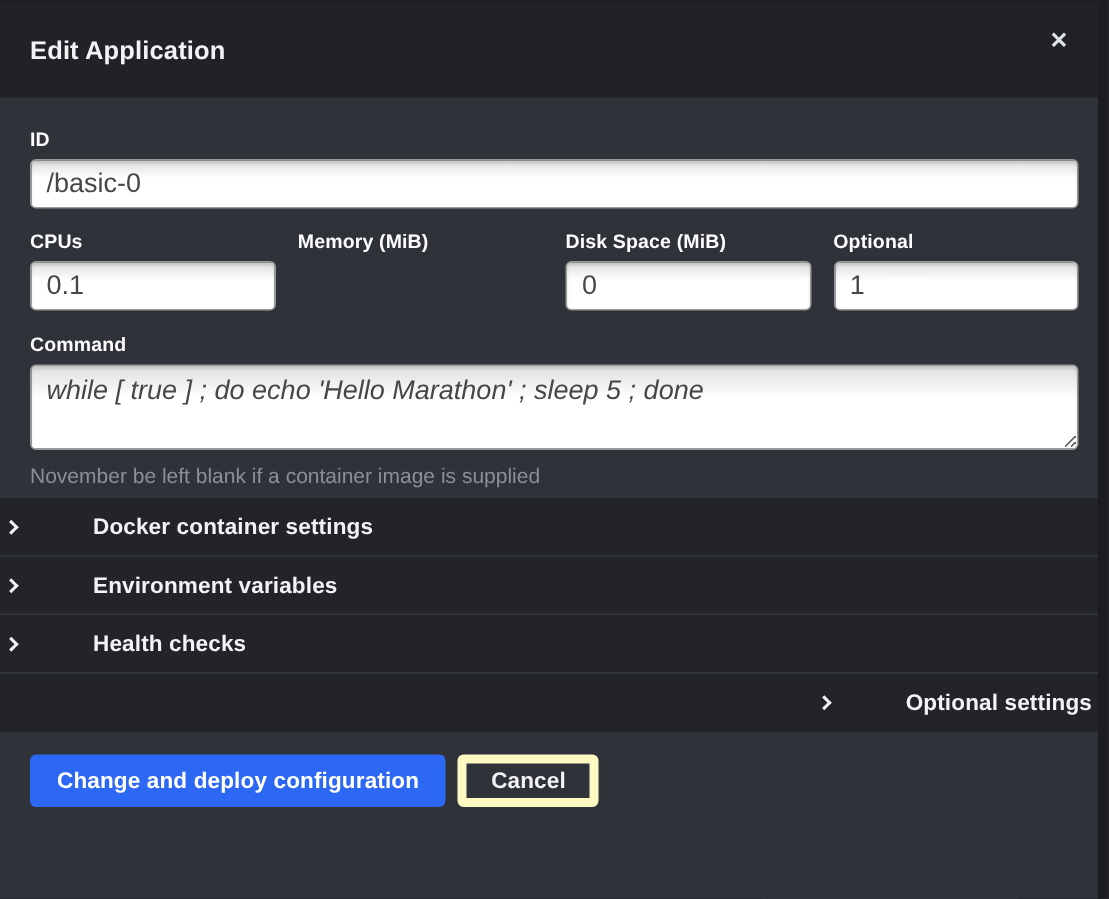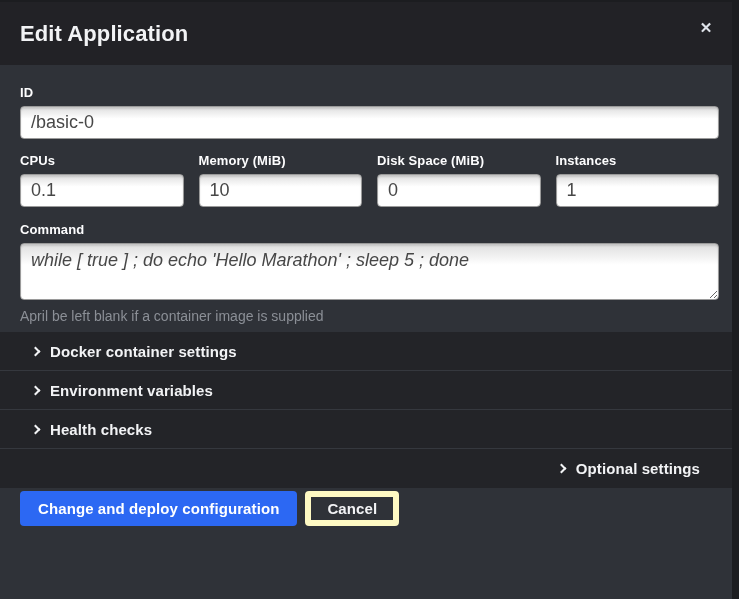--- a/index.html
+++ b/index.html
@@ -23,21 +23,21 @@
     flex: none;
     height: 63px;
     background: #222226;
     display: flex;
     align-items: center;
     padding: 0 20px;
     position: relative;
   }
   .modal-title {
     color: #f2f3f5;
-    font-size: 22px;
+    font-size: 17px;
     font-weight: 600;
     letter-spacing: 0.1px;
   }
   .close-btn {
     position: absolute;
     right: 15px;
     top: 15px;
     width: 22px; height: 22px;
     background: none;
     border: none;
@@ -96,23 +96,24 @@
     color: #8b8f96;
     font-size: 14px;
     margin-top: 4px;
   }
   
   .sections { flex: none; background: #232428; }
   .section-row {
     height: 39px;
     display: flex;
     align-items: center;
-    padding: 0 32px;
+    padding: 0 4px;
     cursor: pointer;
     border-bottom: 1px solid #35383e;
+    gap: 40px;
   }
   .section-row:last-child { border-bottom: none; justify-content: flex-end; }
   .chevron {
     width: 7px; height: 7px;
     border-top: 2px solid #f2f3f5;
     border-right: 2px solid #f2f3f5;
     transform: rotate(45deg);
     margin-right: 11px;
     flex: none;
   }
@@ -121,21 +122,21 @@
     font-size: 15px;
     font-weight: bold;
     letter-spacing: 0.1px;
   }
   
   .modal-footer {
     flex: 1;
     background: #2f3238;
     display: flex;
     align-items: flex-start;
-    padding: 3px 20px 0 20px;
+    padding: 15px 20px 0 20px;
     gap: 8px;
   }
   .btn {
     height: 35px;
     border-radius: 4px;
     font-size: 15px;
     font-weight: bold;
     font-family: "Liberation Sans", sans-serif;
     cursor: pointer;
     letter-spacing: 0.1px;
@@ -177,36 +178,35 @@
       <input class="text-input" type="text" value="/basic-0" style="">
     </div>
 
     <div class="row-4">
       <div>
         <label class="field-label">CPUs</label>
         <input class="text-input" type="text" value="0.1" style="">
       </div>
       <div>
         <label class="field-label">Memory (MiB)</label>
-        <input class="text-input" type="text" value="10" style="">
       </div>
       <div>
         <label class="field-label">Disk Space (MiB)</label>
         <input class="text-input" type="text" value="0" style="">
       </div>
       <div>
-        <label class="field-label">Instances</label>
+        <label class="field-label">Optional</label>
         <input class="text-input" type="text" value="1" style="">
       </div>
     </div>
 
     <div class="command-group">
       <label class="field-label">Command</label>
       <textarea class="text-area" style="">while [ true ] ; do echo 'Hello Marathon' ; sleep 5 ; done</textarea>
-      <div class="help-text">April be left blank if a container image is supplied</div>
+      <div class="help-text">November be left blank if a container image is supplied</div>
     </div>
 
   </div>
 
   <div class="sections">
     <div class="section-row">
       <span class="chevron"></span>
       <span class="section-label">Docker container settings</span>
     </div>
     <div class="section-row">

